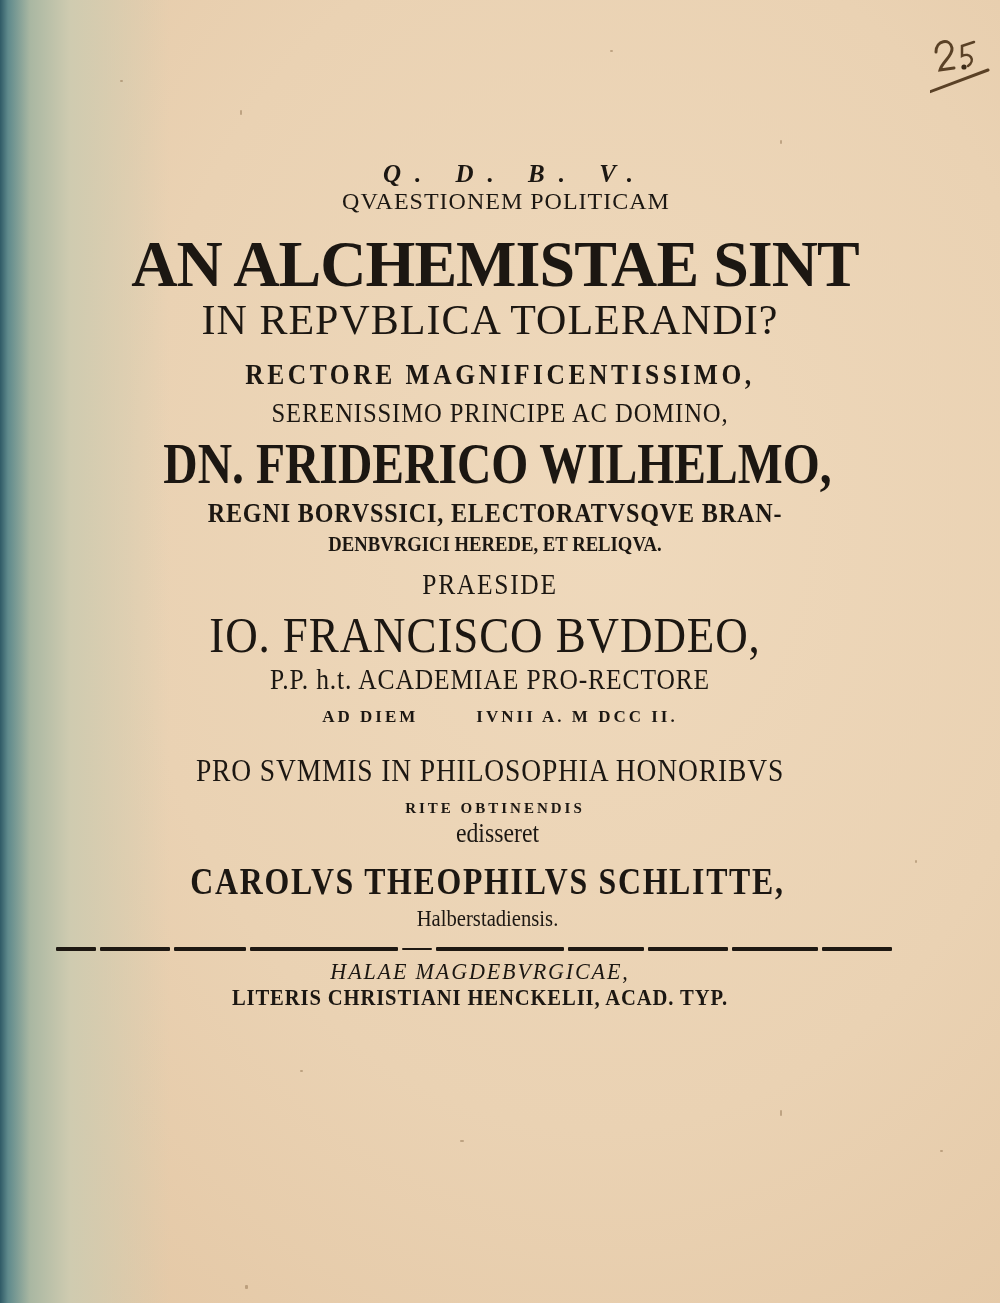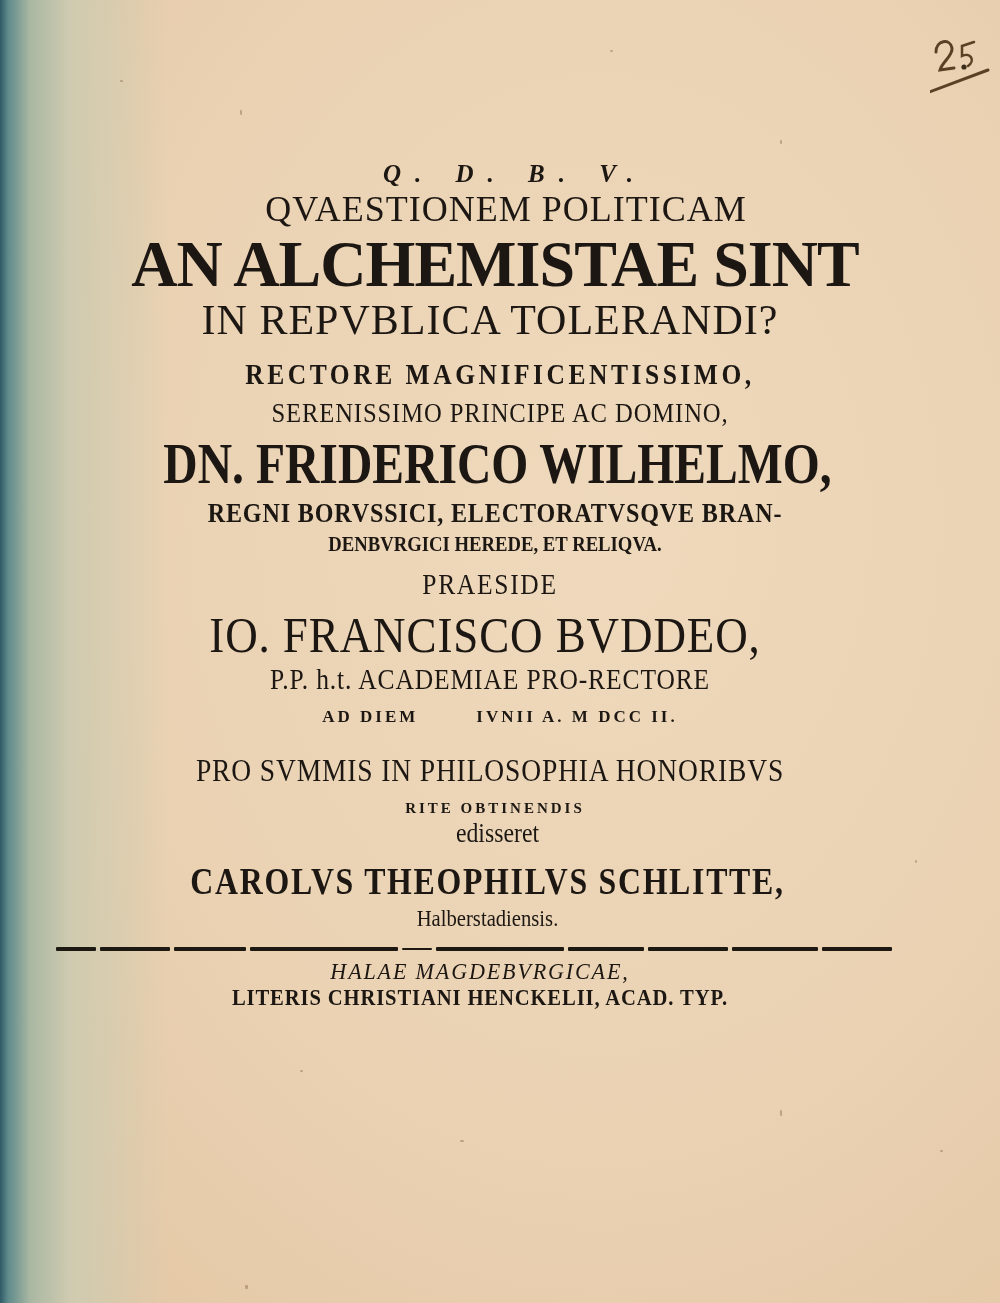--- a/index.html
+++ b/index.html
@@ -14,21 +14,21 @@
     background:
       linear-gradient(90deg, #2f5a66 0px, #5f8a8c 8px, #a9b7a2 30px, #cfcbb0 70px, rgba(230,212,184,0) 170px),
       radial-gradient(ellipse at 60% 40%, #efd9bc 0%, #ead2b3 55%, #e3c6a3 100%);
   }
   .speck { position: absolute; background: #8a6a48; opacity: .45; border-radius: 1px; }
   .ms-note {
     position: absolute; left: 930px; top: 30px; width: 60px; height: 70px;
   }
   .line { position: absolute; left: 0; right: 0; text-align: center; white-space: nowrap; }
   .qdbv { top: 160px; font-style: italic; font-weight: bold; font-size: 25px; letter-spacing: 14px; left: 30px; }
-  .quaest { top: 188px; font-size: 36px; letter-spacing: 1px; left: 12px; }
+  .quaest { top: 188px; font-size: 24px; letter-spacing: 1px; left: 12px; }
   .title1 { top: 226px; font-size: 66px; font-weight: bold; letter-spacing: -1px; transform: scaleX(.97); left: -10px; }
   .title2 { top: 296px; font-size: 42px; letter-spacing: 1px; left: -20px; }
   .rector { top: 358px; font-size: 29px; letter-spacing: 4px; font-weight: bold; transform: scaleX(.88); left: 0; }
   .seren { top: 397px; font-size: 28px; letter-spacing: 1px; transform: scaleX(.88); left: 0; }
   .dn { top: 432px; font-size: 56px; font-weight: bold; transform: scaleX(.85); left: -5px; }
   .regni { top: 497px; font-size: 28px; font-weight: bold; letter-spacing: 1px; transform: scaleX(.86); left: -10px; }
   .denb { top: 531px; font-size: 22px; font-weight: bold; transform: scaleX(.85); left: -10px; }
   .praes { top: 567px; font-size: 30px; letter-spacing: 2px; transform: scaleX(.85); left: -20px; }
   .buddeo { top: 606px; font-size: 50px; letter-spacing: 1px; transform: scaleX(.9); left: -30px; }
   .pp { top: 663px; font-size: 29px; letter-spacing: 1px; transform: scaleX(.88); left: -20px; }

